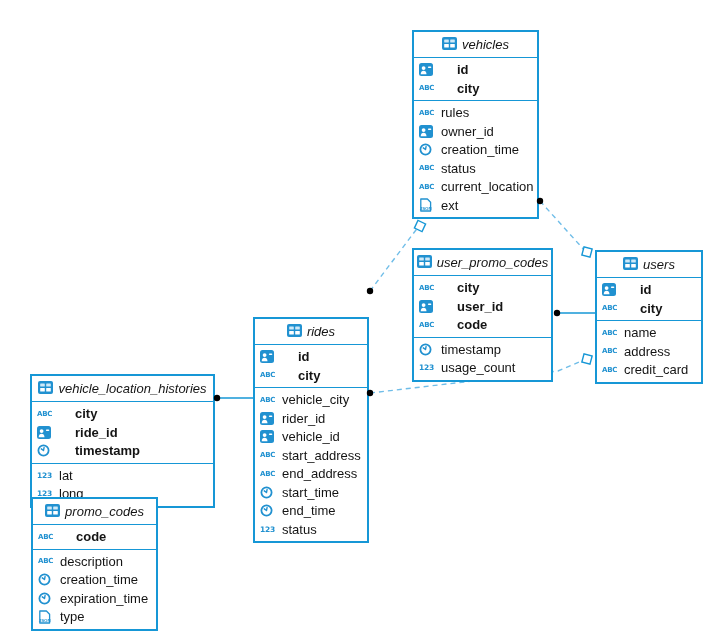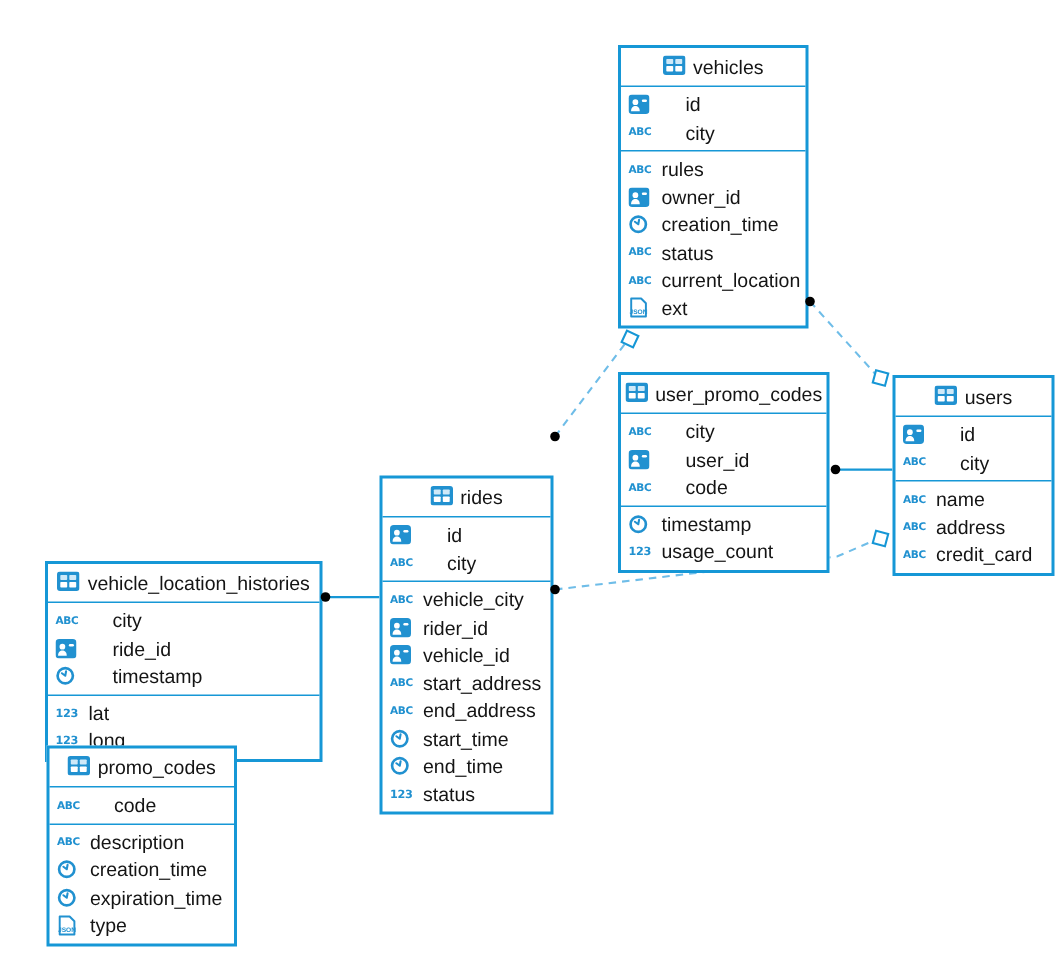--- a/index.html
+++ b/index.html
@@ -15,24 +15,24 @@
   }
   svg.layer{position:absolute;left:0;top:0;pointer-events:none;}
   .er-table{
     position:absolute;background:#ffffff;border:2px solid var(--blue);
     box-sizing:border-box;
   }
   .er-header{
     height:25px;display:flex;align-items:center;justify-content:center;gap:5px;
     border-bottom:1.5px solid var(--blue);font-size:13px;
   }
-  .er-header .tname{white-space:nowrap;}
+  .er-header .tname{white-space:nowrap;font-style:italic;}
   .sec{padding:2.5px 0;}
   .sec.pk{border-bottom:1.5px solid var(--blue);}
-  .sec.pk .flabel{font-weight:400;padding-left:16px;}
+  .sec.pk .flabel{font-weight:700;padding-left:16px;}
   .row{
     display:flex;align-items:center;gap:5px;height:18.5px;padding:0 4px 0 5px;
     white-space:nowrap;
   }
   .icw{flex:none;width:17px;display:flex;align-items:center;justify-content:flex-start;}
   .flabel{font-size:13px;line-height:1;}
   .ticon{
     color:var(--icon-blue);font-size:7px;font-weight:700;letter-spacing:-0.2px;
     font-family:"DejaVu Sans",sans-serif;
   }

